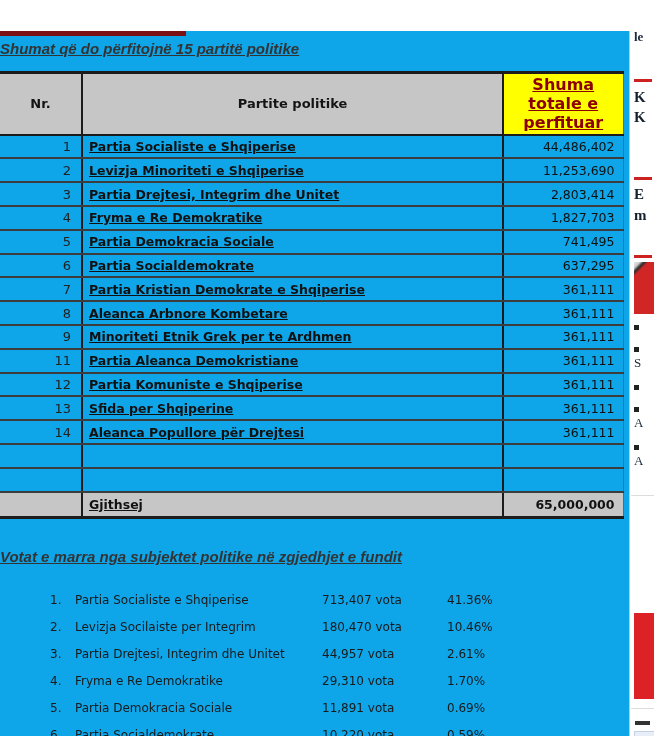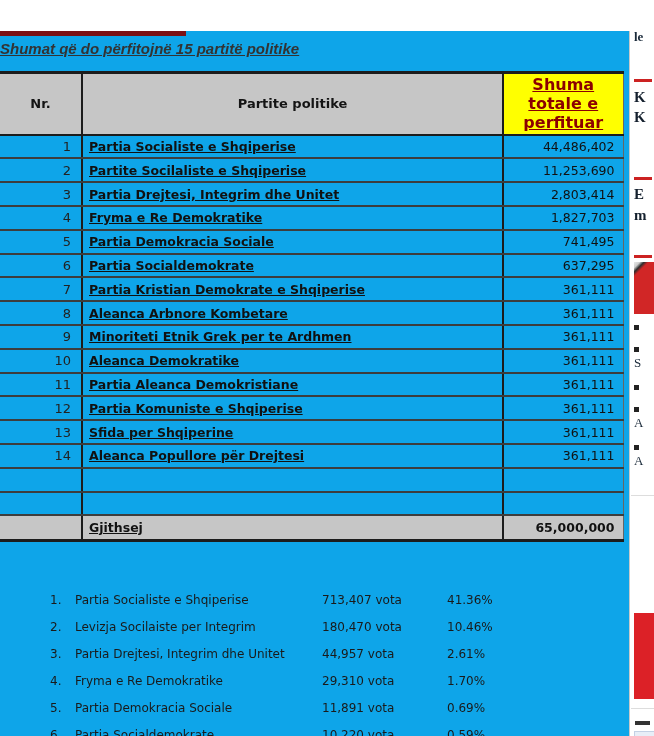--- a/index.html
+++ b/index.html
@@ -91,21 +91,21 @@
       </tr>
     </thead>
     <tbody>
       <tr>
         <td class="c-nr">1</td>
         <td class="c-party">Partia Socialiste e Shqiperise</td>
         <td class="c-amt">44,486,402</td>
       </tr>
       <tr>
         <td class="c-nr">2</td>
-        <td class="c-party">Partite Socilaliste e Shqiperise</td>
+        <td class="c-party">Levizja Minoriteti e Shqiperise</td>
         <td class="c-amt">11,253,690</td>
       </tr>
       <tr>
         <td class="c-nr">3</td>
         <td class="c-party">Partia Drejtesi, Integrim dhe Unitet</td>
         <td class="c-amt">2,803,414</td>
       </tr>
       <tr>
         <td class="c-nr">4</td>
         <td class="c-party">Fryma e Re Demokratike</td>
@@ -127,25 +127,20 @@
         <td class="c-amt">361,111</td>
       </tr>
       <tr>
         <td class="c-nr">8</td>
         <td class="c-party">Aleanca Arbnore Kombetare</td>
         <td class="c-amt">361,111</td>
       </tr>
       <tr>
         <td class="c-nr">9</td>
         <td class="c-party">Minoriteti Etnik Grek per te Ardhmen</td>
-        <td class="c-amt">361,111</td>
-      </tr>
-      <tr>
-        <td class="c-nr">10</td>
-        <td class="c-party">Aleanca Demokratike</td>
         <td class="c-amt">361,111</td>
       </tr>
       <tr>
         <td class="c-nr">11</td>
         <td class="c-party">Partia Aleanca Demokristiane</td>
         <td class="c-amt">361,111</td>
       </tr>
       <tr>
         <td class="c-nr">12</td>
         <td class="c-party">Partia Komuniste e Shqiperise</td>
@@ -172,20 +167,21 @@
         <td class="c-amt"></td>
       </tr>
       <tr class="r-total">
         <td class="c-nr"></td>
         <td class="c-party">Gjithsej</td>
         <td class="c-amt">65,000,000</td>
       </tr>
     </tbody>
   </table>
 
+  <h2 class="title t2">Votat e marra nga subjektet politike në zgjedhjet e fundit</h2>
 
   <div class="votes">
     <div class="vrow" style="top:562px">
       <span class="vnr">1.</span>
       <span class="vparty">Partia Socialiste  e Shqiperise</span>
       <span class="vvotes">713,407  vota</span>
       <span class="vpct">41.36%</span>
     </div>
     <div class="vrow" style="top:589px">
       <span class="vnr">2.</span>

